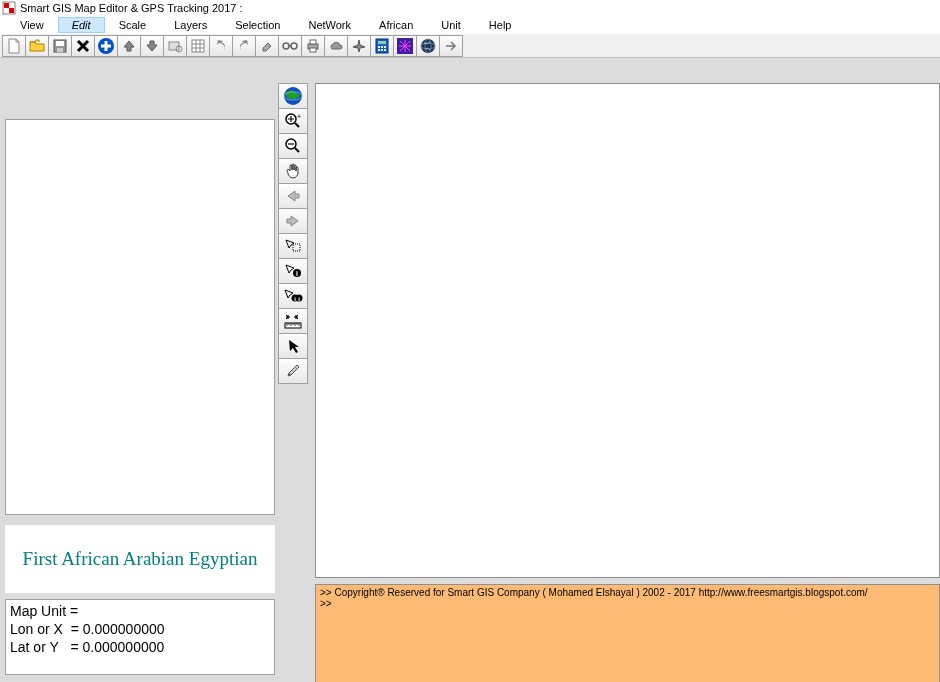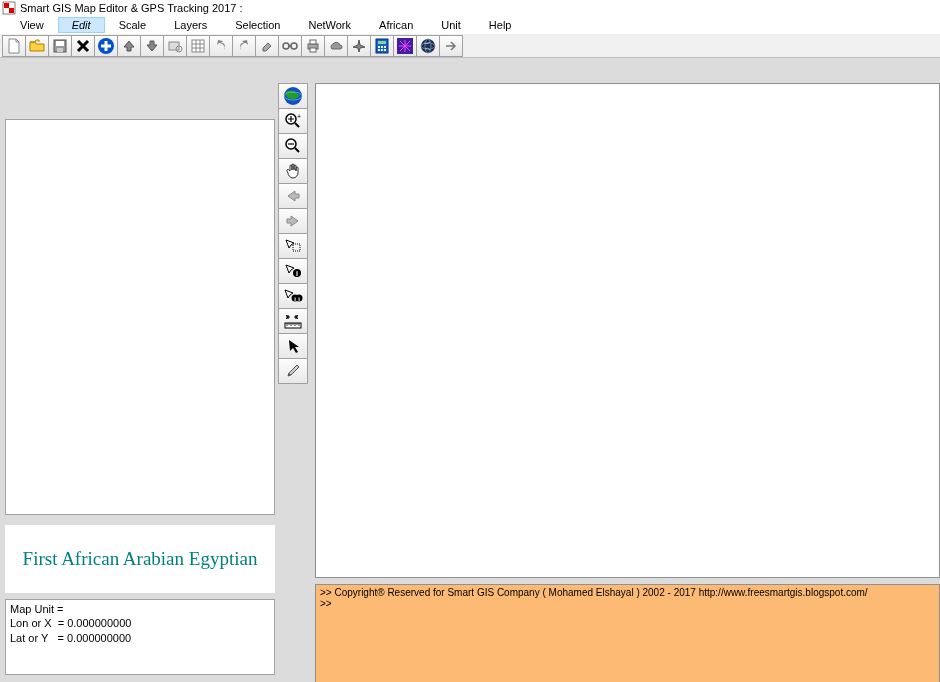--- a/index.html
+++ b/index.html
@@ -94,21 +94,21 @@
       font-size: 19px;
       line-height: 1.6;
     }
     .status-box {
       margin-top: 6px;
       width: 270px;
       height: 76px;
       background: #fff;
       border: 1px solid #a0a0a0;
       padding: 2px 4px;
-      font-size: 11px;
+      font-size: 14px;
       font-family: Arial, sans-serif;
       line-height: 1.3;
     }
     .vtoolbar {
       position: absolute;
       left: 278px;
       top: 25px;
       width: 30px;
       display: flex;
       flex-direction: column;

